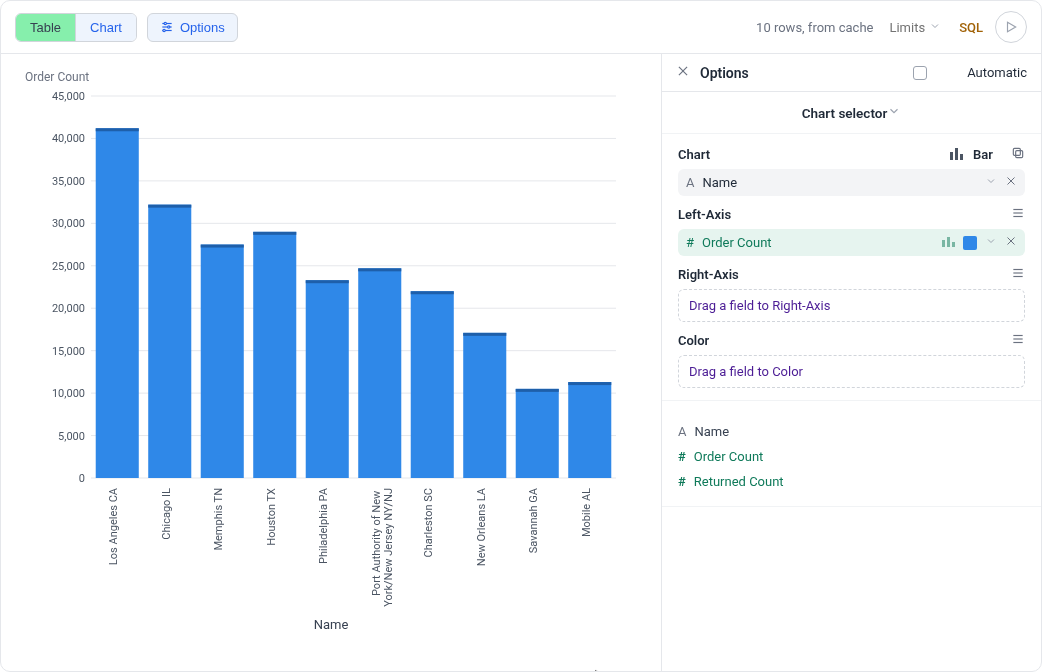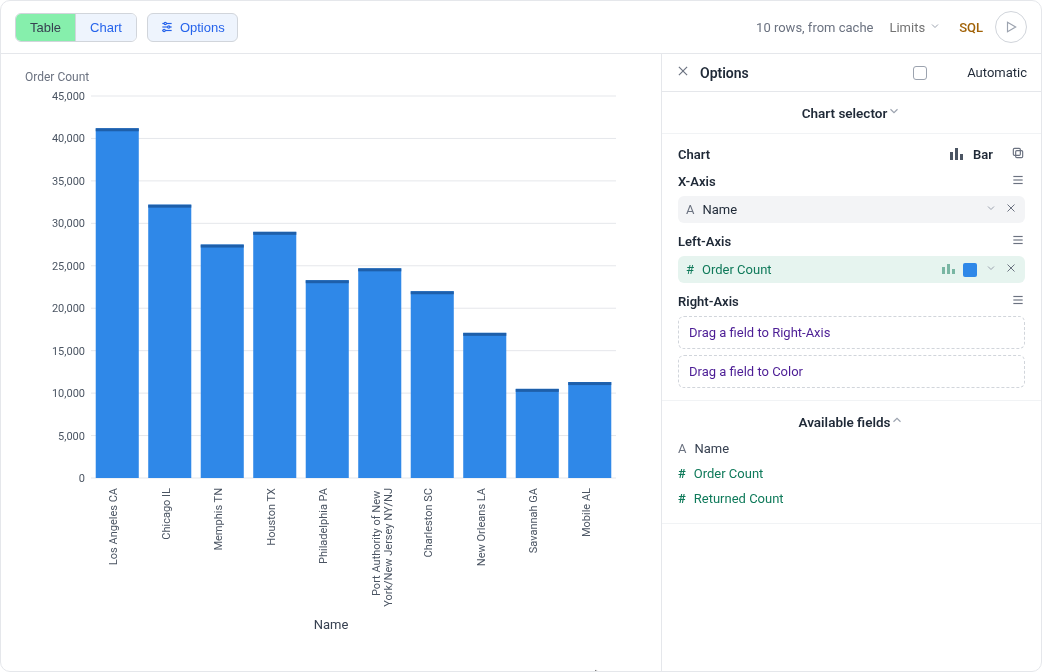--- a/index.html
+++ b/index.html
@@ -297,30 +297,20 @@
             <span>Bar</span>
             <span style="margin-left:10px;color:#6b7280">
               <svg width="14" height="14" viewBox="0 0 24 24" fill="none" stroke="currentColor" stroke-width="2">
                   <rect x="8" y="8" width="12" height="12" rx="2"></rect>
                   <rect x="4" y="4" width="12" height="12" rx="2"></rect>
                 </svg>
             </span>
           </span>
         </div>
 
-        <div class="axis-row">
-          <span>X-Axis</span>
-          <span class="subtle">
-            <svg width="14" height="14" viewBox="0 0 24 24" fill="none" stroke="currentColor" stroke-width="2">
-                <line x1="4" y1="6" x2="20" y2="6"></line>
-                <line x1="4" y1="12" x2="20" y2="12"></line>
-                <line x1="4" y1="18" x2="20" y2="18"></line>
-              </svg>
-          </span>
-        </div>
         <div class="pill">
           <span class="subtle">A</span>
           <span class="field-name">Name</span>
           <span class="chev"><svg width="12" height="12" viewBox="0 0 24 24" fill="none" stroke="currentColor" stroke-width="2">
                 <polyline points="6 9 12 15 18 9"></polyline>
               </svg></span>
           <span class="subtle"><svg width="12" height="12" viewBox="0 0 24 24" fill="none" stroke="currentColor" stroke-width="2">
                 <line x1="5" y1="5" x2="19" y2="19"></line>
                 <line x1="19" y1="5" x2="5" y2="19"></line>
               </svg></span>
@@ -361,33 +351,35 @@
           <span class="subtle">
             <svg width="14" height="14" viewBox="0 0 24 24" fill="none" stroke="currentColor" stroke-width="2">
                 <line x1="4" y1="6" x2="20" y2="6"></line>
                 <line x1="4" y1="12" x2="20" y2="12"></line>
                 <line x1="4" y1="18" x2="20" y2="18"></line>
               </svg>
           </span>
         </div>
         <div class="drop">Drag a field to Right-Axis</div>
 
+        <div class="axis-row">
+          <span>Color</span>
+          <span class="subtle">
+            <svg width="14" height="14" viewBox="0 0 24 24" fill="none" stroke="currentColor" stroke-width="2">
+                <line x1="4" y1="6" x2="20" y2="6"></line>
+                <line x1="4" y1="12" x2="20" y2="12"></line>
+                <line x1="4" y1="18" x2="20" y2="18"></line>
+              </svg>
+          </span>
+        </div>
         <div class="drop">Drag a field to Color</div>
       </div>
 
 
       <div class="section">
-        <div class="section-head">
-          <span>Available fields</span>
-          <span class="chev">
-            <svg width="14" height="14" viewBox="0 0 24 24" fill="none" stroke="currentColor" stroke-width="2">
-                <polyline points="6 15 12 9 18 15"></polyline>
-              </svg>
-          </span>
-        </div>
         <div id="fields-list" style="margin-top:6px">
             <div class="field-item">
               <span class="subtle">A</span>
               <span class="nm">Name</span>
             </div>
             <div class="field-item green">
               <span class="hash">#</span>
               <span class="nm">Order Count</span>
             </div>
             <div class="field-item green">

